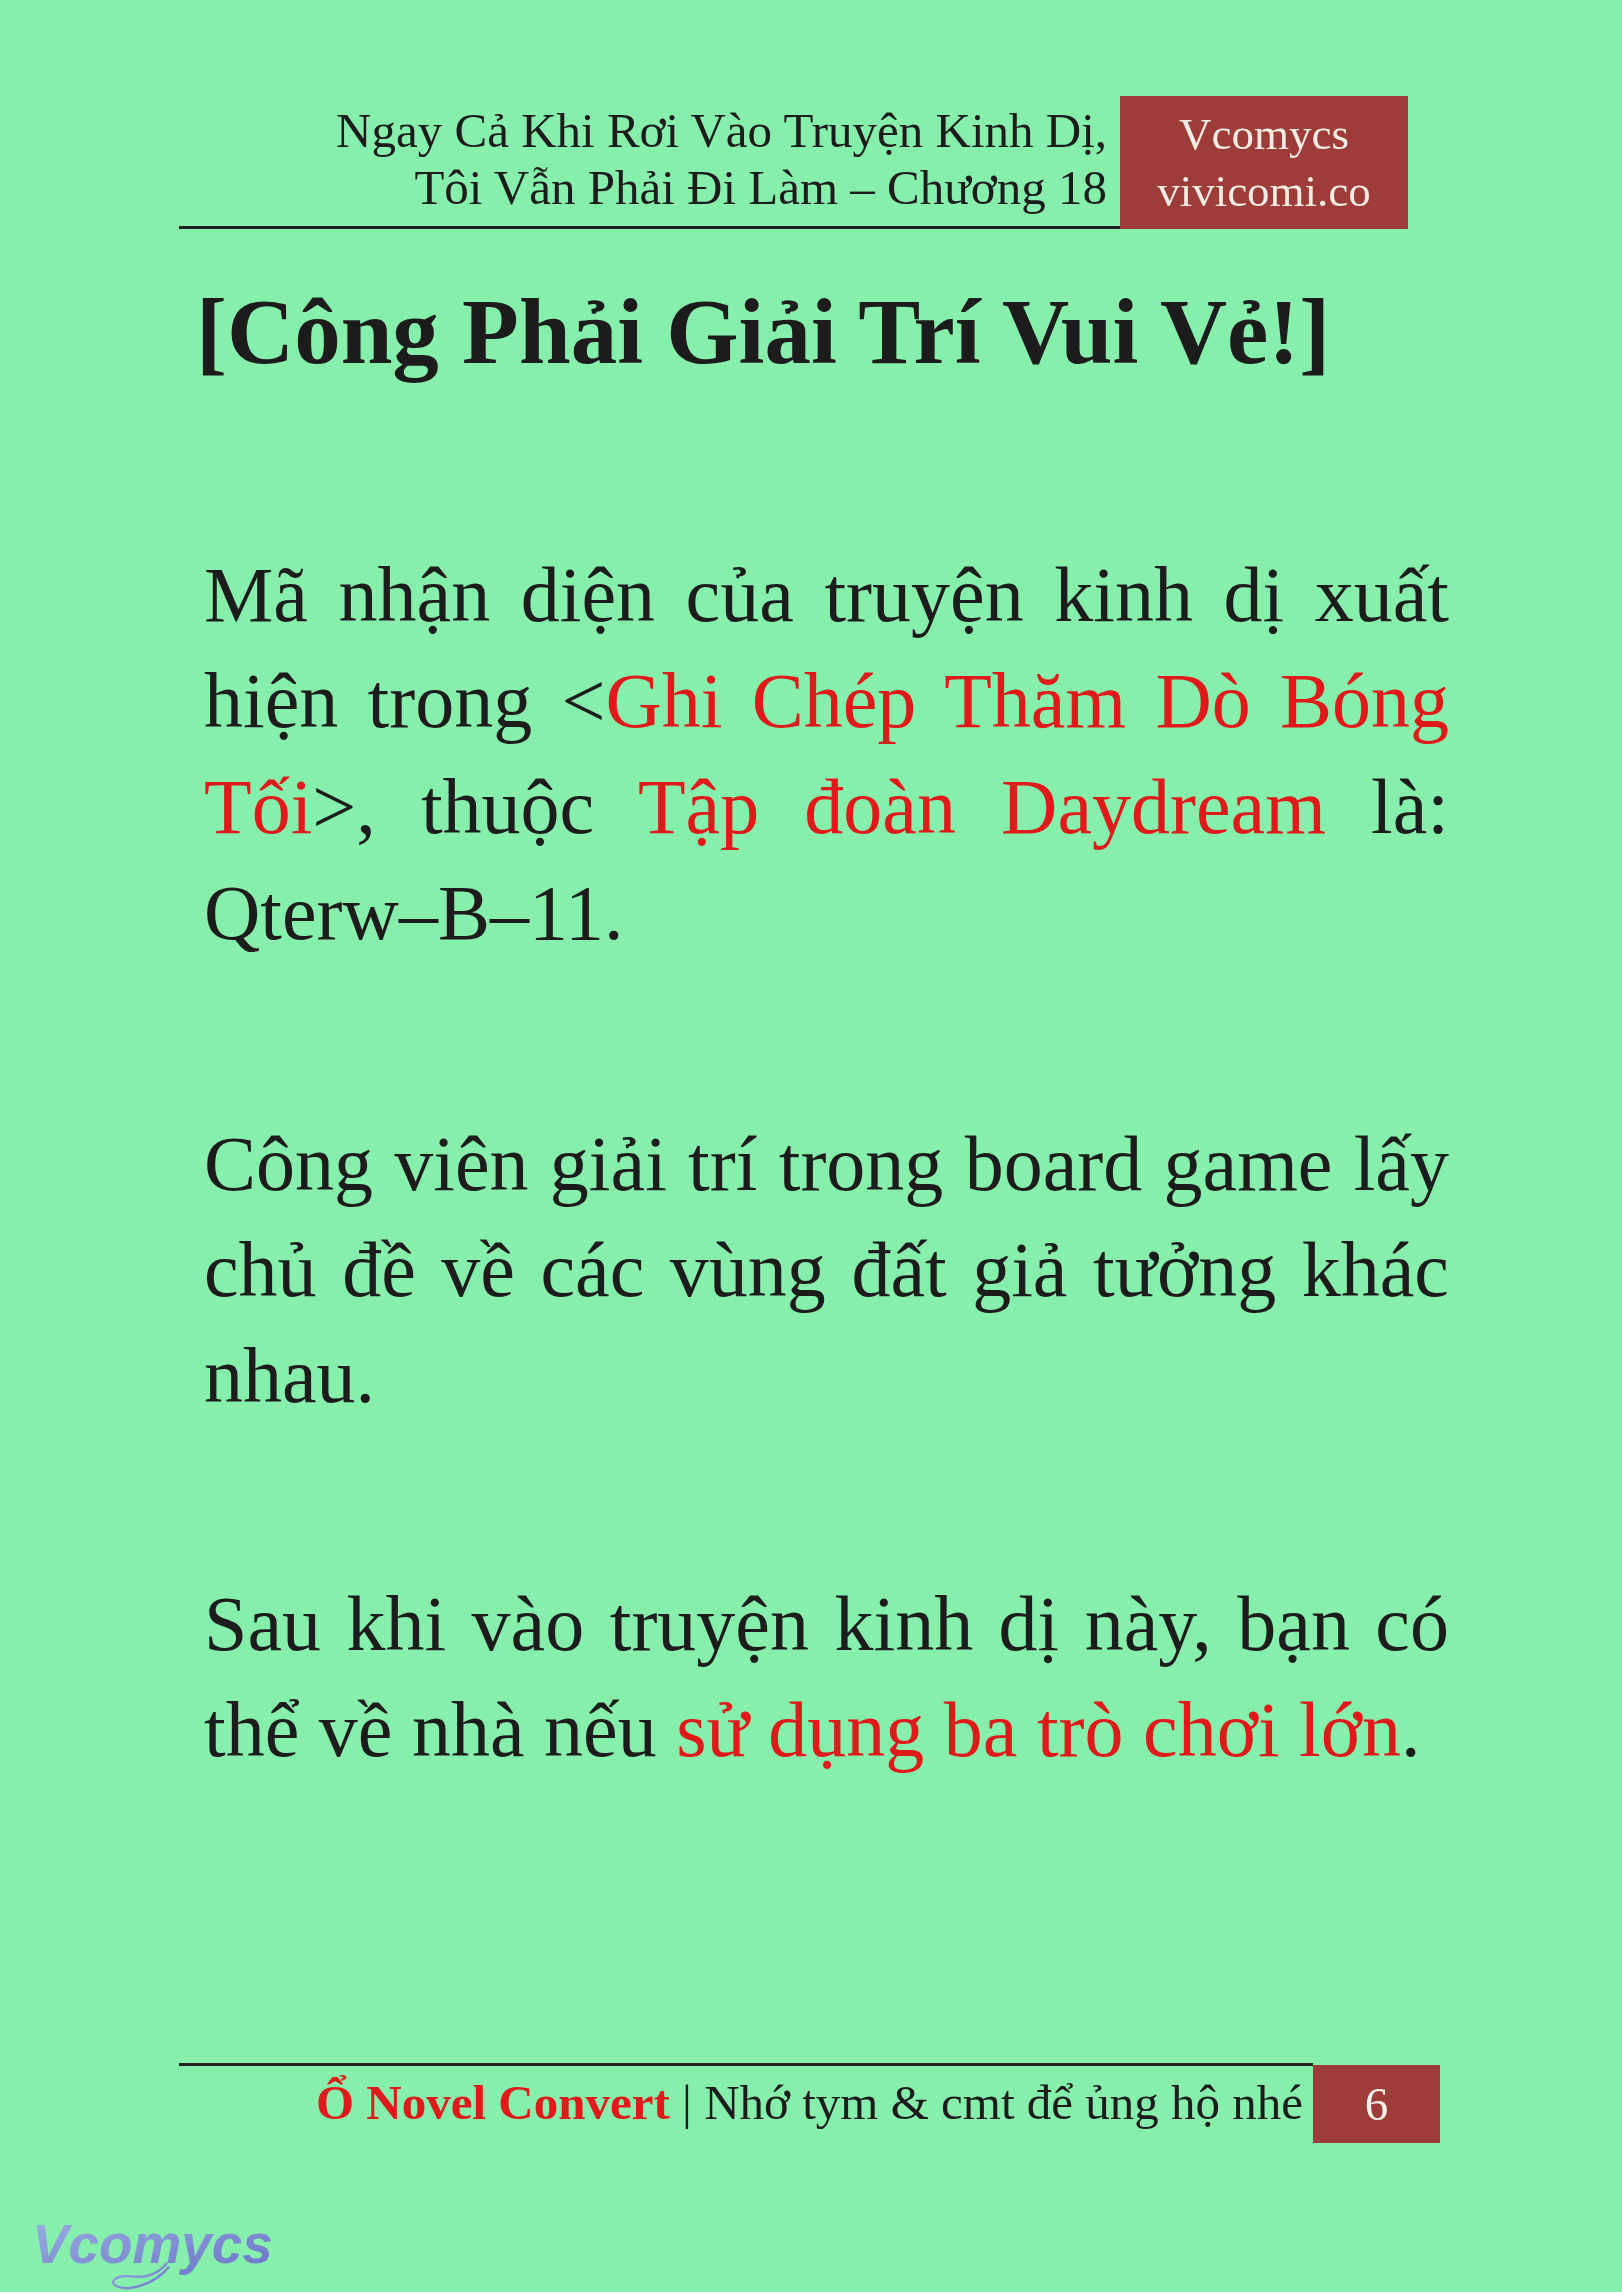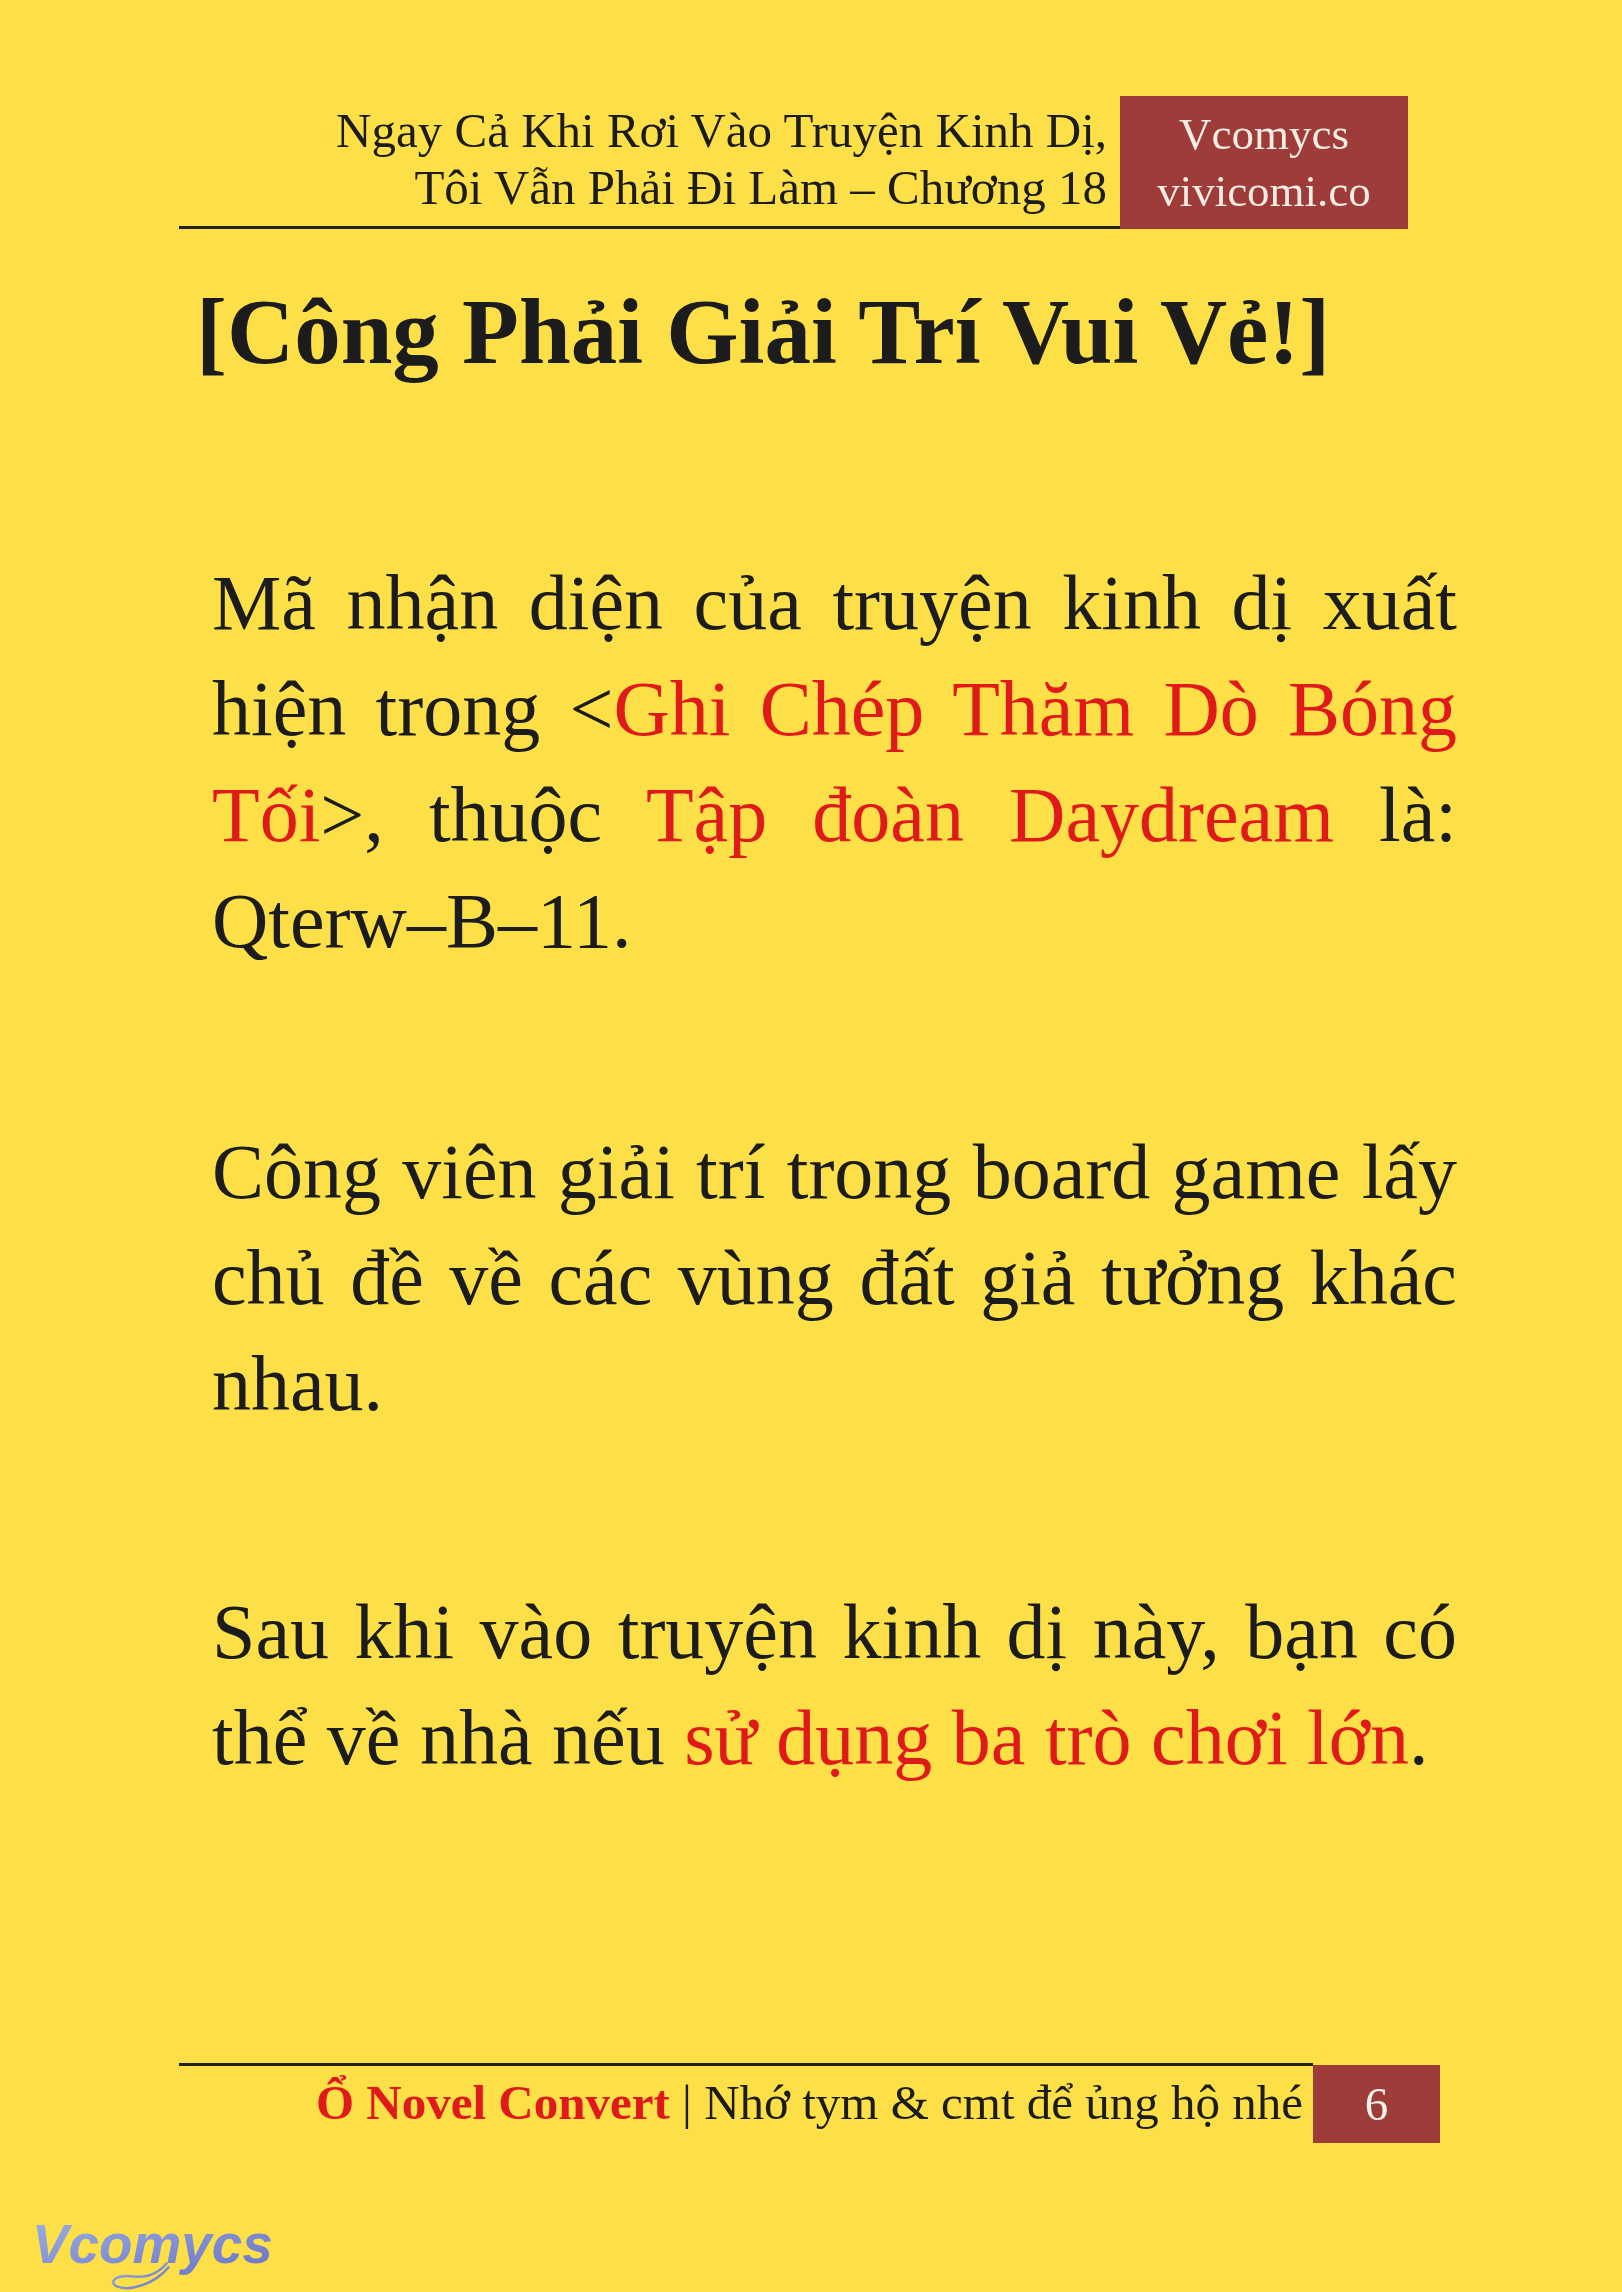--- a/index.html
+++ b/index.html
@@ -6,21 +6,21 @@
     --red:#e01a1a;
     --maroon:#9e3c39;
     --ink:#1c1c1c;
     --cream:#f5ece3;
   }
   html,body{margin:0;padding:0;background:#ffffff;}
   .page{
     position:relative;
     width:1622px;
     height:2293px;
-    background:#fde047;
+    background:#86efac;
     overflow:hidden;
     font-family:"Liberation Serif","DejaVu Serif",serif;
     color:var(--ink);
   }
   
   .header-title{
     position:absolute;
     top:102px;
     right:515px;
     text-align:right;
@@ -61,21 +61,21 @@
     font-size:93px;
     line-height:127px;
     font-weight:bold;
     white-space:nowrap;
     color:var(--ink);
   }
   .body-para{
     position:absolute;
     left:196px;
     width:1245px;
-    margin:16px;
+    margin:8px;
     font-size:78px;
     line-height:106px;
     text-align:justify;
     color:var(--ink);
   }
   .seg-red{color:var(--red);}
   .seg-black{color:var(--ink);}
   
   .footer-rule{
     position:absolute;

